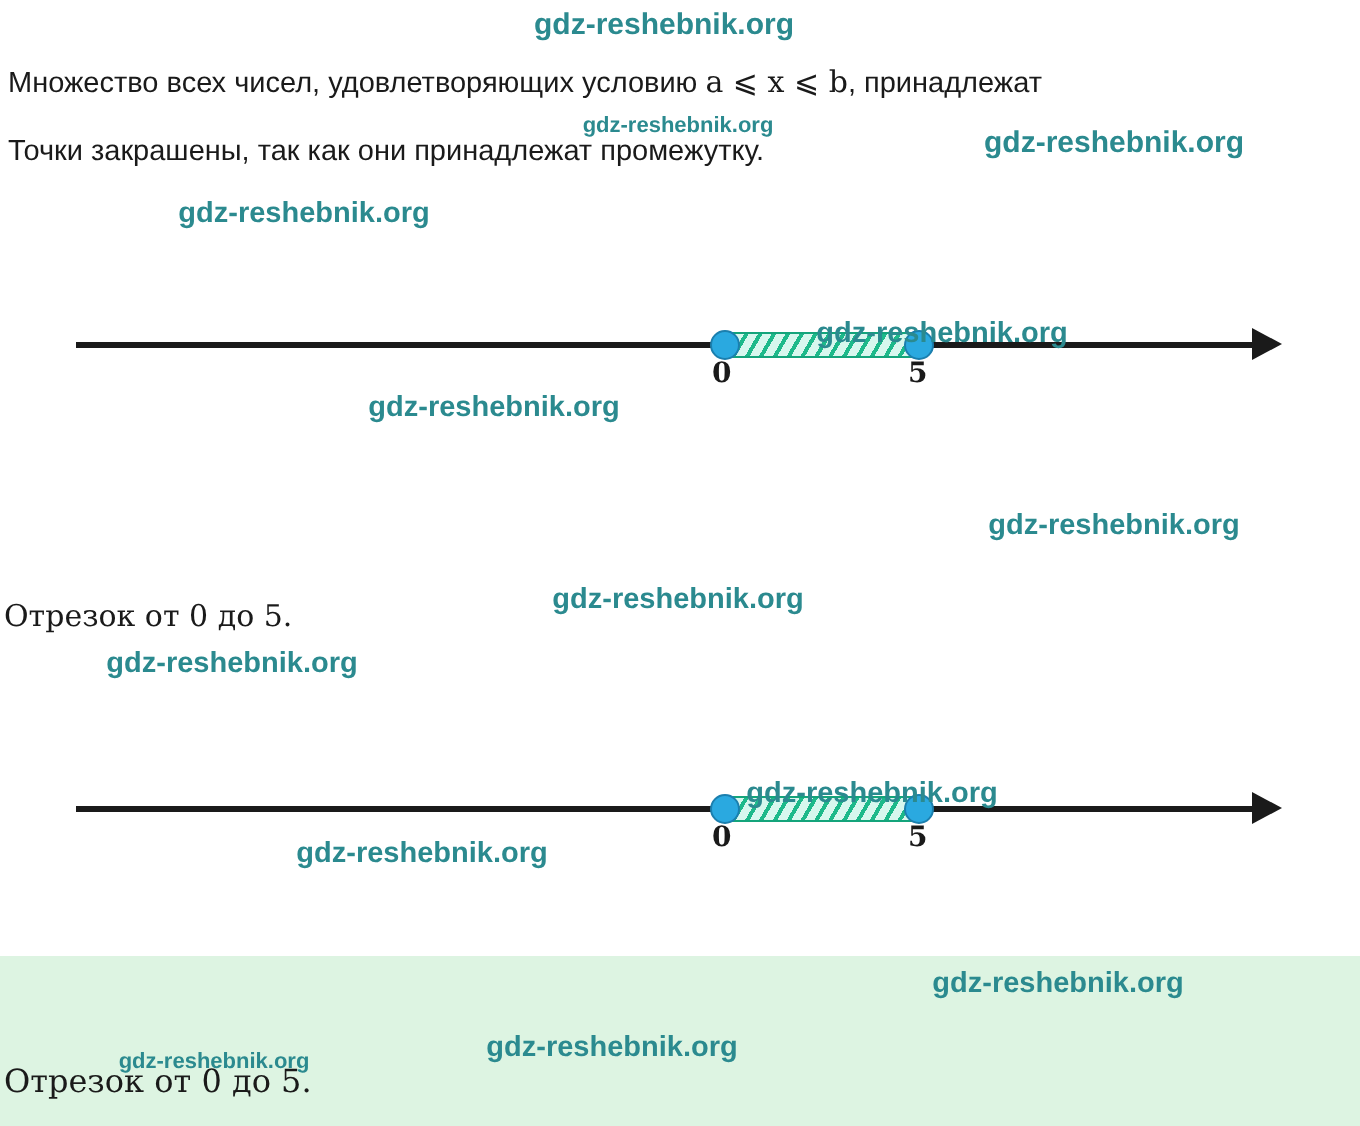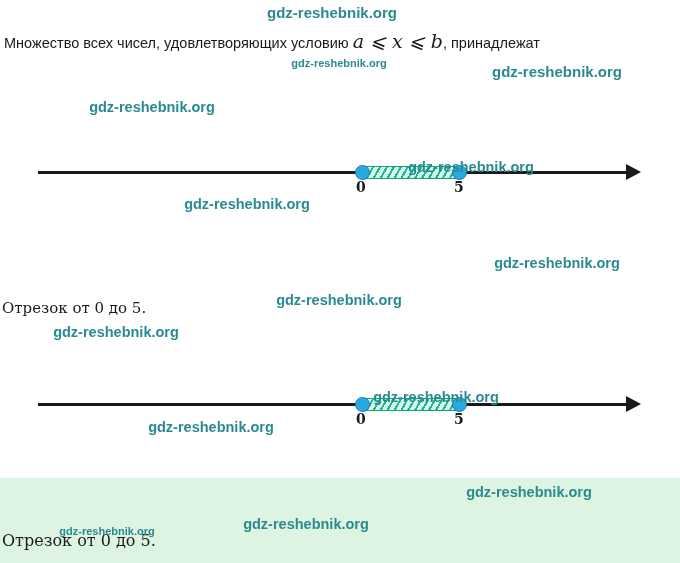--- a/index.html
+++ b/index.html
@@ -46,22 +46,21 @@
     position: absolute;
     left: 4px;
     top: 30px;
     width: 676px;
     font-size: 14.5px;
     color: #1a1a1a;
     line-height: 22px;
   }
   .intro .mathline {
     font-family: "DejaVu Serif", serif;
-    font-style: italic;
-    font-size: 19px;
+    font-size: 15px;
   }
   .intro-line2 {
     position: absolute;
     left: 4px;
     top: 68px;
     font-size: 14.5px;
     color: #1a1a1a;
   }
 
   
@@ -141,20 +140,21 @@
 </head>
 <body>
 
 <div class="page">
 
   <div class="top-title">gdz-reshebnik.org</div>
 
   <div class="intro">
     <span>Множество всех чисел, удовлетворяющих условию </span><span class="mathline">a ⩽ x ⩽ b</span><span>, принадлежат</span>
   </div>
+  <div class="intro-line2">Точки закрашены, так как они принадлежат промежутку.</div>
 
   <div class="numline-block" style="top:0;">
     <div class="axis" style="left:38px; top:171px; width:596px;"></div>
     <div class="arrowhead" style="left:626px; top:164px;"></div>
     <div class="segment" style="left:362px; top:166px; width:96px;"></div>
     <div class="dot" style="left:355px; top:165px;"></div>
     <div class="dot" style="left:452px; top:165px;"></div>
     <div class="tick-label" style="left:356px; top:179px;">0</div>
     <div class="tick-label" style="left:454px; top:179px;">5</div>
   </div>

